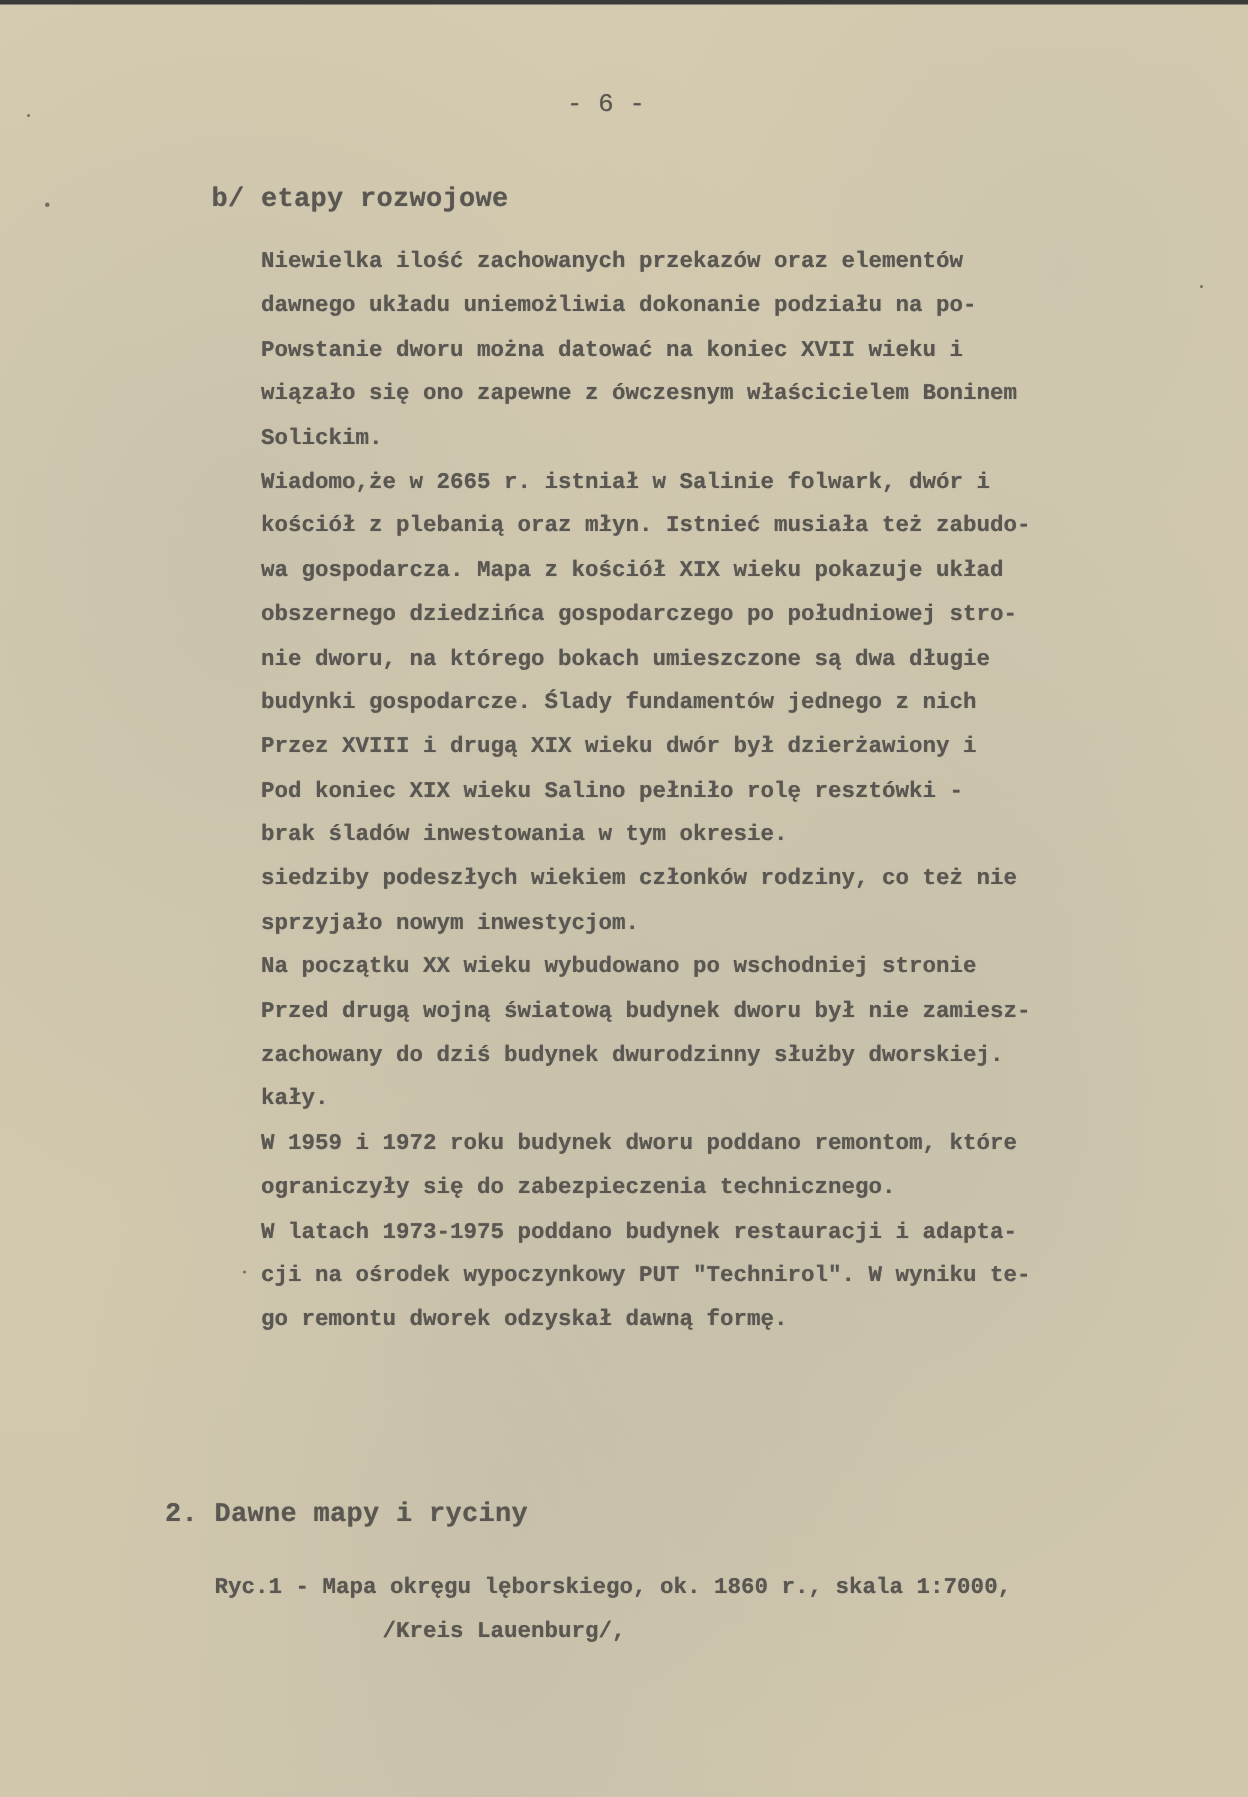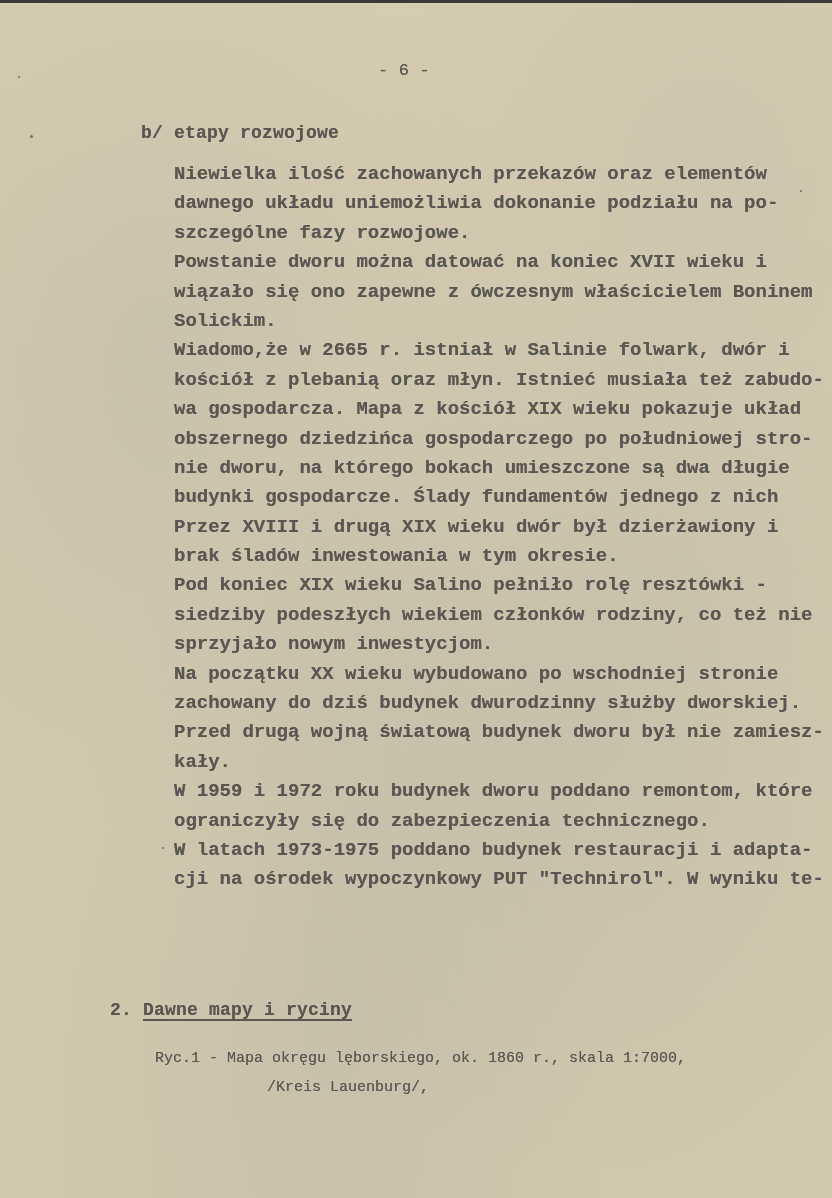--- a/index.html
+++ b/index.html
@@ -54,51 +54,49 @@
     }
     .body-lines {
       position: absolute;
       left: 174px;
       top: 160px;
     }
     .body-lines .line {
       font-family: "Liberation Mono", "DejaVu Sans Mono", monospace;
       color: #5a5752;
       font-weight: bold;
-      font-size: 19px;
+      font-size: 15px;
       white-space: pre;
       height: 29.4px;
       line-height: 29.4px;
       text-shadow: 0 0 0.6px rgba(70,68,64,0.6);
     }
     .section-2 {
       left: 110px;
       top: 1000px;
     }
     .section-2 .underlined {
-      text-decoration: underline;
       text-decoration-thickness: 2px;
       text-underline-offset: 4px;
       margin-top: 43px;
     }
     .ref-lines {
       position: absolute;
       left: 143px;
       top: 1044px;
     }
     .ref-lines .line {
       font-family: "Liberation Mono", "DejaVu Sans Mono", monospace;
       color: #5a5752;
-      font-weight: normal;
+      font-weight: bold;
       font-size: 15px;
       white-space: pre;
       height: 29.4px;
       line-height: 29.4px;
       text-shadow: 0 0 0.6px rgba(70,68,64,0.6);
-      margin-left: 12px;
     }
     .ref-lines .indent {
       padding-left: 112px;
     }
     .speck {
       position: absolute;
       width: 3px; height: 3px;
       border-radius: 50%;
       background: #4a4844;
       opacity: 0.7;
@@ -110,43 +108,43 @@
 <div class="page">
   <div class="top-edge"></div>
 
   <div class="typed page-number">- 6 -</div>
 
   <div class="typed heading-b">b/ etapy rozwojowe</div>
 
   <div class="body-lines">
     <div class="line">Niewielka ilość zachowanych przekazów oraz elementów</div>
     <div class="line">dawnego układu uniemożliwia dokonanie podziału na po-</div>
-    <div class="line">szczególne fazy rozwojowe.</div>
     <div class="line">Powstanie dworu można datować na koniec XVII wieku i</div>
     <div class="line">wiązało się ono zapewne z ówczesnym właścicielem Boninem</div>
     <div class="line">Solickim.</div>
     <div class="line">Wiadomo,że w 2665 r. istniał w Salinie folwark, dwór i</div>
     <div class="line">kościół z plebanią oraz młyn. Istnieć musiała też zabudo-</div>
     <div class="line">wa gospodarcza. Mapa z kościół XIX wieku pokazuje układ</div>
     <div class="line">obszernego dziedzińca gospodarczego po południowej stro-</div>
     <div class="line">nie dworu, na którego bokach umieszczone są dwa długie</div>
     <div class="line">budynki gospodarcze. Ślady fundamentów jednego z nich</div>
     <div class="line">Przez XVIII i drugą XIX wieku dwór był dzierżawiony i</div>
+    <div class="line">Pod koniec XIX wieku Salino pełniło rolę resztówki -</div>
     <div class="line">brak śladów inwestowania w tym okresie.</div>
-    <div class="line">Pod koniec XIX wieku Salino pełniło rolę resztówki -</div>
     <div class="line">siedziby podeszłych wiekiem członków rodziny, co też nie</div>
     <div class="line">sprzyjało nowym inwestycjom.</div>
     <div class="line">Na początku XX wieku wybudowano po wschodniej stronie</div>
+    <div class="line">Przed drugą wojną światową budynek dworu był nie zamiesz-</div>
     <div class="line">zachowany do dziś budynek dwurodzinny służby dworskiej.</div>
-    <div class="line">Przed drugą wojną światową budynek dworu był nie zamiesz-</div>
     <div class="line">kały.</div>
     <div class="line">W 1959 i 1972 roku budynek dworu poddano remontom, które</div>
     <div class="line">ograniczyły się do zabezpieczenia technicznego.</div>
     <div class="line">W latach 1973-1975 poddano budynek restauracji i adapta-</div>
     <div class="line">cji na ośrodek wypoczynkowy PUT "Technirol". W wyniku te-</div>
+    <div class="line">go remontu dworek odzyskał dawną formę.</div>
   </div>
 
   <div class="typed section-2"><span>2.</span> <span class="underlined">Dawne mapy i ryciny</span></div>
 
   <div class="ref-lines">
     <div class="line">Ryc.1 - Mapa okręgu lęborskiego, ok. 1860 r., skala 1:7000,</div>
     <div class="line indent">/Kreis Lauenburg/,</div>
   </div>
 
   <div class="speck" style="left:30px; top:135px;"></div>

